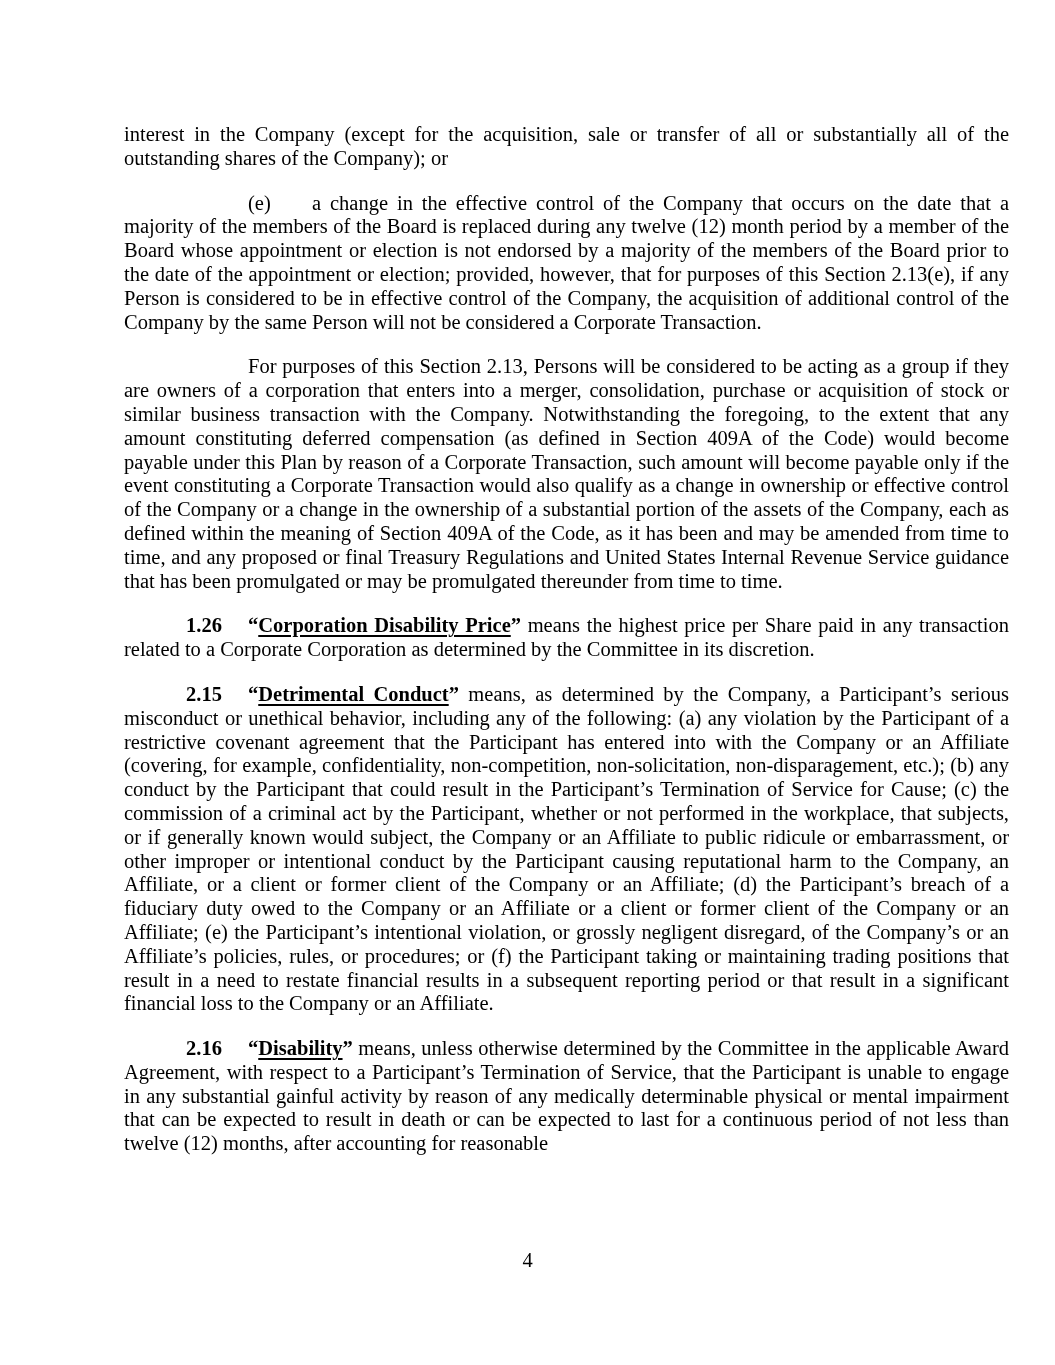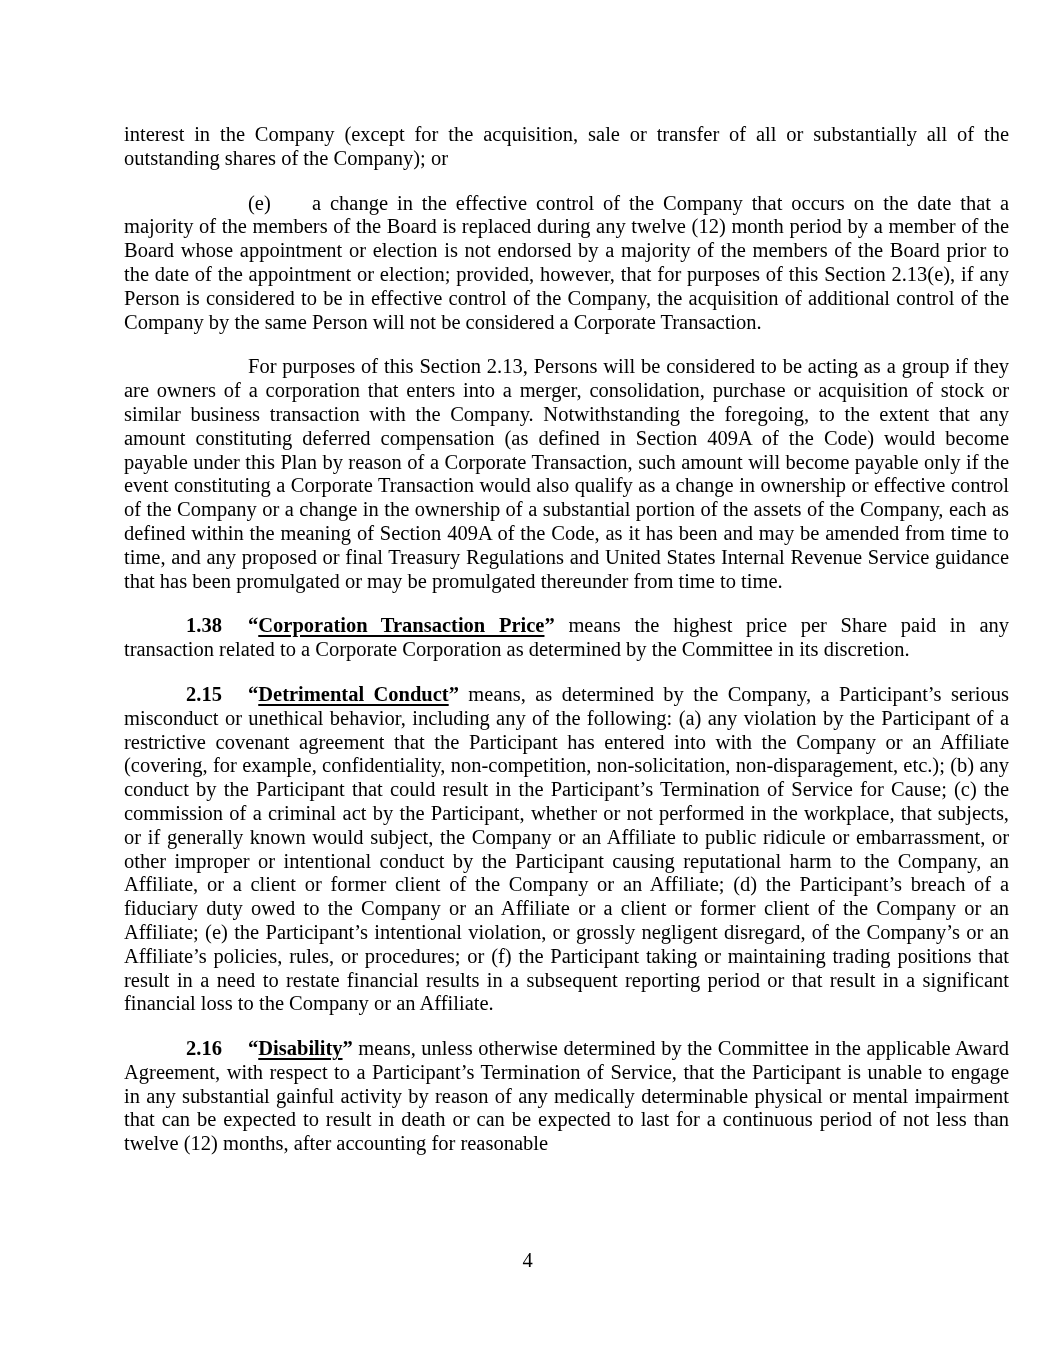--- a/index.html
+++ b/index.html
@@ -57,21 +57,21 @@
 <body>
 
 <div class="page">
 
   <p class="para">interest in the Company (except for the acquisition, sale or transfer of all or substantially all of the outstanding shares of the Company); or</p>
 
   <p class="para indent-full"><span class="list-label">(e)</span><span>a change in the effective control of the Company that occurs on the date that a majority of the members of the Board is replaced during any twelve (12) month period by a member of the Board whose appointment or election is not endorsed by a majority of the members of the Board prior to the date of the appointment or election; provided, however, that for purposes of this Section 2.13(e), if any Person is considered to be in effective control of the Company, the acquisition of additional control of the Company by the same Person will not be considered a Corporate Transaction.</span></p>
 
   <p class="para indent-full">For purposes of this Section 2.13, Persons will be considered to be acting as a group if they are owners of a corporation that enters into a merger, consolidation, purchase or acquisition of stock or similar business transaction with the Company. Notwithstanding the foregoing, to the extent that any amount constituting deferred compensation (as defined in Section 409A of the Code) would become payable under this Plan by reason of a Corporate Transaction, such amount will become payable only if the event constituting a Corporate Transaction would also qualify as a change in ownership or effective control of the Company or a change in the ownership of a substantial portion of the assets of the Company, each as defined within the meaning of Section 409A of the Code, as it has been and may be amended from time to time, and any proposed or final Treasury Regulations and United States Internal Revenue Service guidance that has been promulgated or may be promulgated thereunder from time to time.</p>
 
-  <p class="para indent-half"><span class="sec-num">1.38</span><span class="bq">“</span><span class="term">Corporation Transaction Price</span><span class="bq">”</span><span> means the highest price per Share paid in any transaction related to a Corporate Corporation as determined by the Committee in its discretion.</span></p>
+  <p class="para indent-half"><span class="sec-num">1.26</span><span class="bq">“</span><span class="term">Corporation Disability Price</span><span class="bq">”</span><span> means the highest price per Share paid in any transaction related to a Corporate Corporation as determined by the Committee in its discretion.</span></p>
 
   <p class="para indent-half"><span class="sec-num">2.15</span><span class="bq">“</span><span class="term">Detrimental Conduct</span><span class="bq">”</span><span> means, as determined by the Company, a Participant’s serious misconduct or unethical behavior, including any of the following: (a) any violation by the Participant of a restrictive covenant agreement that the Participant has entered into with the Company or an Affiliate (covering, for example, confidentiality, non-competition, non-solicitation, non-disparagement, etc.); (b) any conduct by the Participant that could result in the Participant’s Termination of Service for Cause; (c) the commission of a criminal act by the Participant, whether or not performed in the workplace, that subjects, or if generally known would subject, the Company or an Affiliate to public ridicule or embarrassment, or other improper or intentional conduct by the Participant causing reputational harm to the Company, an Affiliate, or a client or former client of the Company or an Affiliate; (d) the Participant’s breach of a fiduciary duty owed to the Company or an Affiliate or a client or former client of the Company or an Affiliate; (e) the Participant’s intentional violation, or grossly negligent disregard, of the Company’s or an Affiliate’s policies, rules, or procedures; or (f) the Participant taking or maintaining trading positions that result in a need to restate financial results in a subsequent reporting period or that result in a significant financial loss to the Company or an Affiliate.</span></p>
 
   <p class="para indent-half"><span class="sec-num">2.16</span><span class="bq">“</span><span class="term">Disability</span><span class="bq">”</span><span> means, unless otherwise determined by the Committee in the applicable Award Agreement, with respect to a Participant’s Termination of Service, that the Participant is unable to engage in any substantial gainful activity by reason of any medically determinable physical or mental impairment that can be expected to result in death or can be expected to last for a continuous period of not less than twelve (12) months, after accounting for reasonable</span></p>
 
   <div class="page-number">4</div>
 
 </div>
 
 </body></html>

